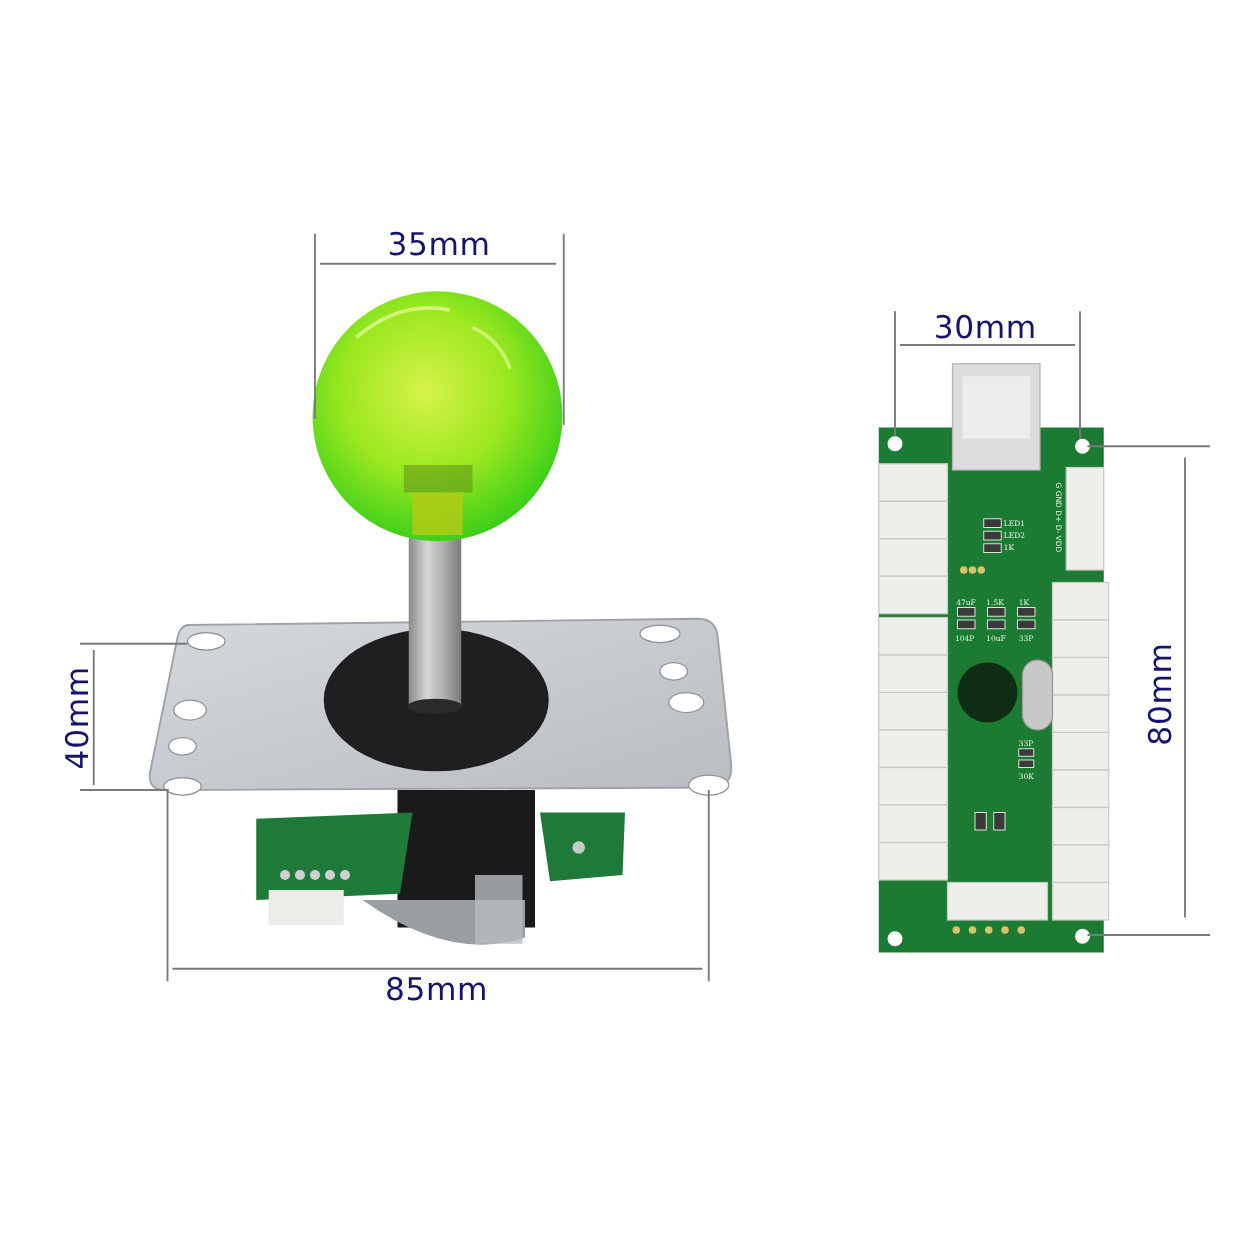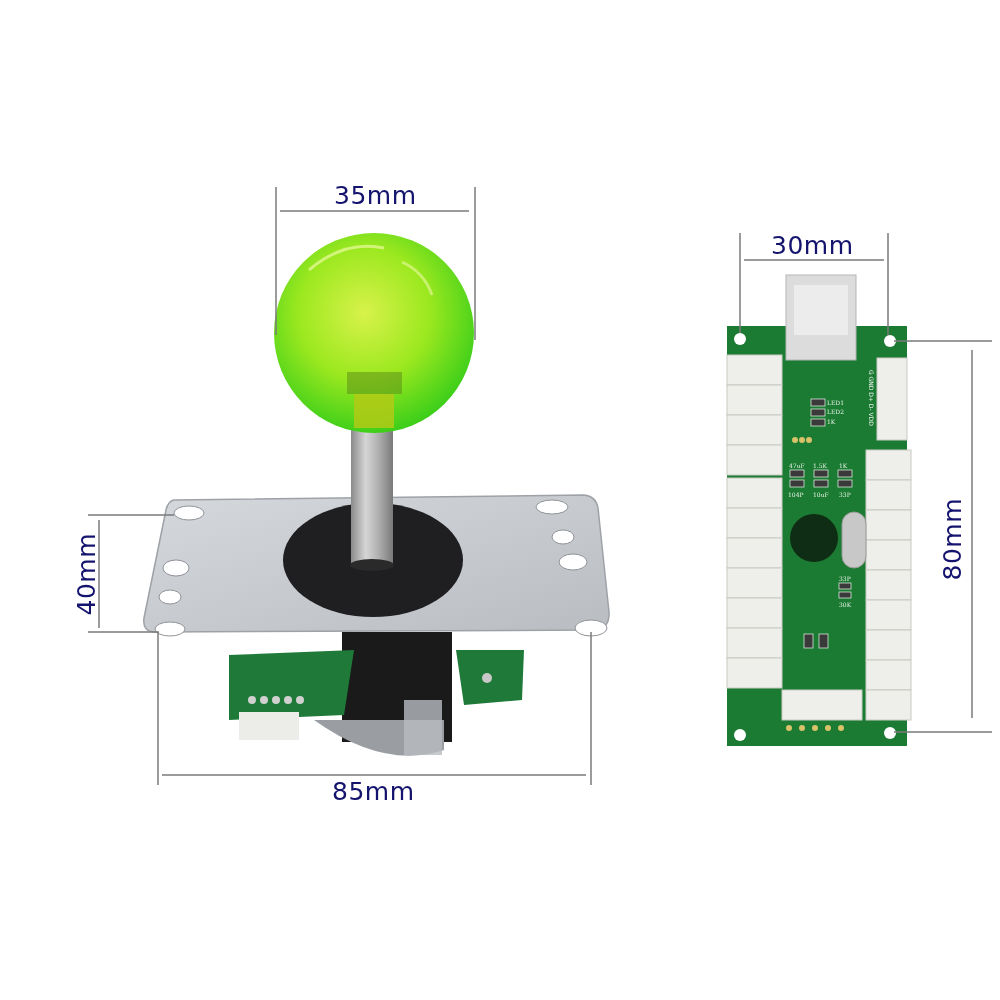--- a/index.html
+++ b/index.html
@@ -1,18 +1,18 @@
 <!DOCTYPE html>
 <html><head>
 <meta charset="utf-8">
 <style>
   html, body { margin: 0; padding: 0; background: #ffffff; }
   body { width: 1000px; height: 1000px; position: relative; overflow: hidden;
          font-family: "DejaVu Sans", sans-serif; }
-  .abs { position: absolute; margin-left: 24px; }
+  .abs { position: absolute; }
   .dim-text { position: absolute; color: #14146e; font-size: 25px; font-family: "DejaVu Sans", sans-serif; white-space: nowrap; letter-spacing: 0.5px; }
   .vert-text { transform: rotate(-90deg); transform-origin: center center; }
   svg { position: absolute; left: 0; top: 0; }
 </style>
 </head>
 <body>
 
 <div class="abs" style="left:0;top:0;width:600px;height:1000px;">
   <svg width="600" height="1000" viewBox="0 0 600 1000">
     <defs>
@@ -94,21 +94,21 @@
       <line x1="567" y1="632" x2="567" y2="785"></line>
       <line x1="138" y1="775" x2="562" y2="775"></line>
     </g>
   </svg>
 
   <div class="dim-text" style="left:310px;top:181px;">35mm</div>
   <div class="dim-text vert-text" style="left:22px;top:561px;width:80px;text-align:center;">40mm</div>
   <div class="dim-text" style="left:308px;top:777px;">85mm</div>
 </div>
 
-<div class="abs" style="left:600px;top:0;width:400px;height:781px;">
+<div class="abs" style="left:600px;top:16px;width:400px;height:781px;">
   <svg width="400" height="1000" viewBox="600 0 400 1000">
 
     <rect x="703" y="326" width="180" height="420" fill="#1c7b33"></rect>
 
     <g fill="#ffffff">
       <circle cx="716" cy="339" r="6"></circle>
         <circle cx="866" cy="341" r="6"></circle>
       <circle cx="716" cy="735" r="6"></circle>
         <circle cx="866" cy="733" r="6"></circle>
     </g>

